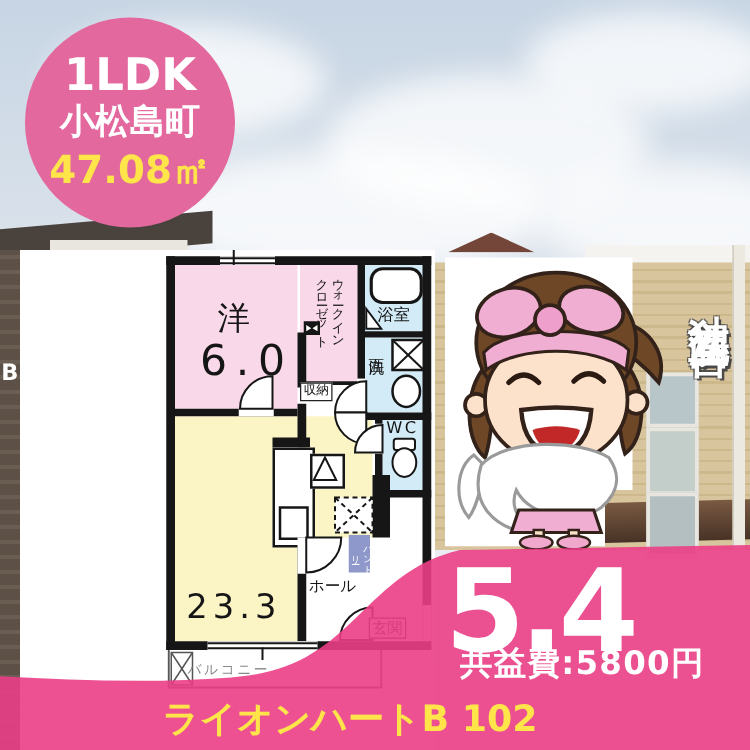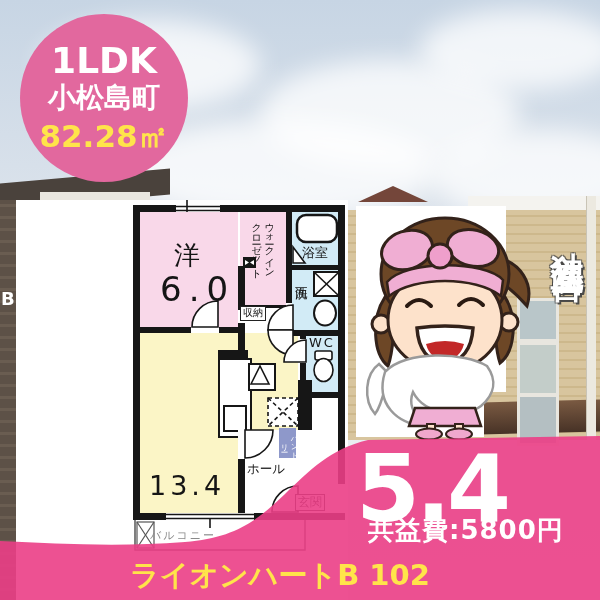--- a/index.html
+++ b/index.html
@@ -158,21 +158,21 @@
     <div class="plabel" style="left:158px;top:42px;font-size:26px;">洋</div>
     <div class="plabel" style="left:144px;top:72px;font-size:34px;letter-spacing:7px;">6.0</div>
     <div class="plabel vtext" style="left:234px;top:16px;font-size:10px;line-height:13px;height:92px;">
         <span style="display:block">ウォークイン</span>
         <span style="display:block">クローゼット</span>
       </div>
     <div class="plabel" style="left:286px;top:46px;font-size:13px;">浴室</div>
     <div class="plabel vtext" style="left:279px;top:77px;font-size:12.5px;height:48px;">洗面</div>
     <div class="plabel" style="left:293px;top:136px;font-size:13px;letter-spacing:2px;">WC</div>
     <div class="plabel boxlabel" style="left:224px;top:106px;font-size:10px;">収納</div>
-    <div class="plabel" style="left:133px;top:272px;font-size:27px;letter-spacing:4px;">13.4</div>
+    <div class="plabel" style="left:133px;top:272px;font-size:27px;letter-spacing:4px;">23.3</div>
     <div class="plabel" style="left:231px;top:262px;font-size:12.5px;">ホール</div>
     <div class="plabel boxlabel" style="left:236px;top:294px;font-size:12px;margin-left:43px;">玄関</div>
     <div class="plabel" style="left:134px;top:330px;font-size:11px;color:#8a8a8a;letter-spacing:2px;">バルコニー</div>
   </div>
 
   <div class="abs" style="left:356px;top:206px;width:150px;height:186px;background:#fff;"></div>
   <div class="abs" style="left:356px;top:392px;width:128px;height:45px;background:#fff;"></div>
   <svg class="abs" style="left:353px;top:202px;" width="184" height="238" viewBox="0 0 184 238">
     <g stroke="#33221a" stroke-width="3">
 
@@ -216,16 +216,16 @@
   </svg>
 
   <div class="abs pricebig">5.4</div>
   <div class="abs pricefee">共益費:5800円</div>
 
   <div class="abs footer">ライオンハートB 102</div>
 
   <div class="abs badge">
     <div style="font-size:36px;font-weight:bold;line-height:1.1;">1LDK</div>
     <div style="font-size:28px;font-weight:bold;line-height:1.3;font-family:Liberation Serif, serif;">小松島町</div>
-    <div style="font-size:31px;font-weight:bold;line-height:1.25;color:#ffe44a;">82.28㎡</div>
+    <div style="font-size:31px;font-weight:bold;line-height:1.25;color:#ffe44a;">47.08㎡</div>
   </div>
 
 </div>
 
 </body></html>

